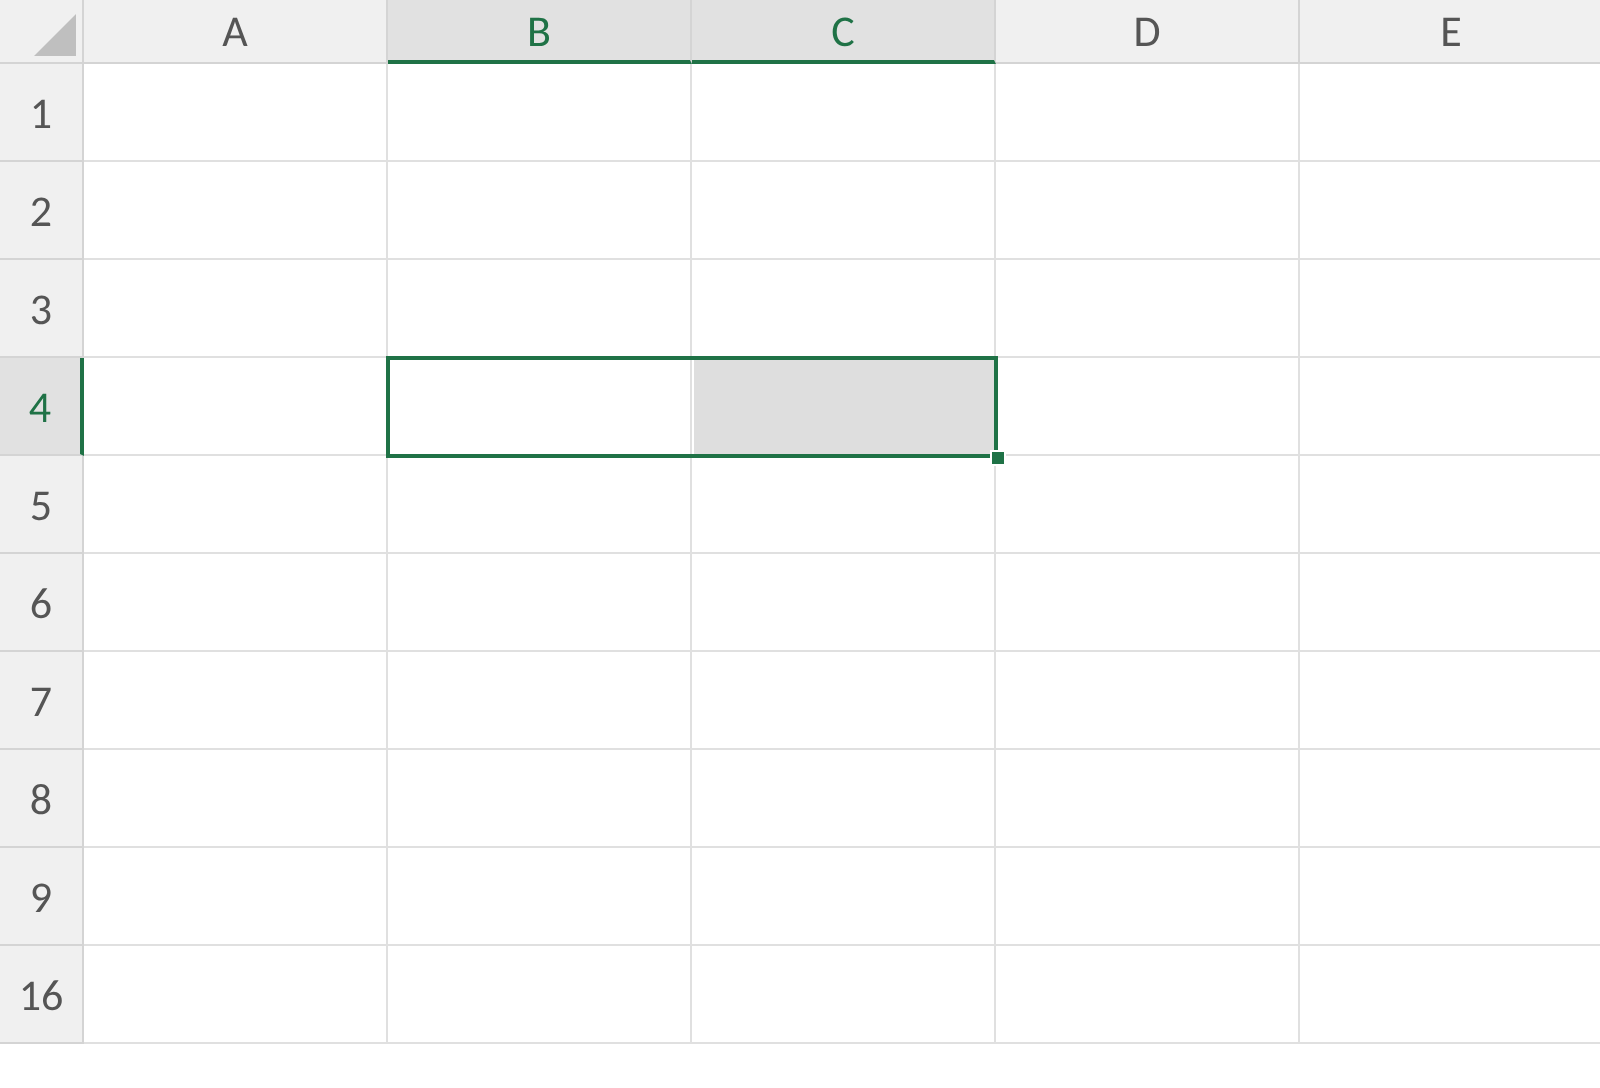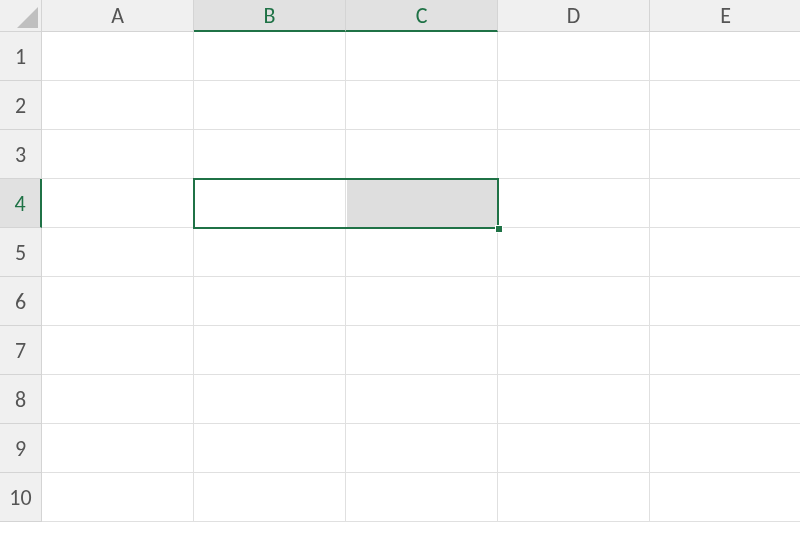--- a/index.html
+++ b/index.html
@@ -137,21 +137,21 @@
   <div class="rowhdr" style="left:0;top:326px;width:42px;height:49px;">
     <span>7</span>
   </div>
   <div class="rowhdr" style="left:0;top:375px;width:42px;height:49px;">
     <span>8</span>
   </div>
   <div class="rowhdr" style="left:0;top:424px;width:42px;height:49px;">
     <span>9</span>
   </div>
   <div class="rowhdr" style="left:0;top:473px;width:42px;height:49px;">
-    <span>10</span>
+    <span>16</span>
   </div>
 
   <div class="cell" style="left:42px;top:32px;width:152px;height:49px;"></div>
   <div class="cell" style="left:194px;top:32px;width:152px;height:49px;"></div>
   <div class="cell" style="left:346px;top:32px;width:152px;height:49px;"></div>
   <div class="cell" style="left:498px;top:32px;width:152px;height:49px;"></div>
   <div class="cell" style="left:650px;top:32px;width:152px;height:49px;"></div>
 
   <div class="cell" style="left:42px;top:81px;width:152px;height:49px;"></div>
   <div class="cell" style="left:194px;top:81px;width:152px;height:49px;"></div>

